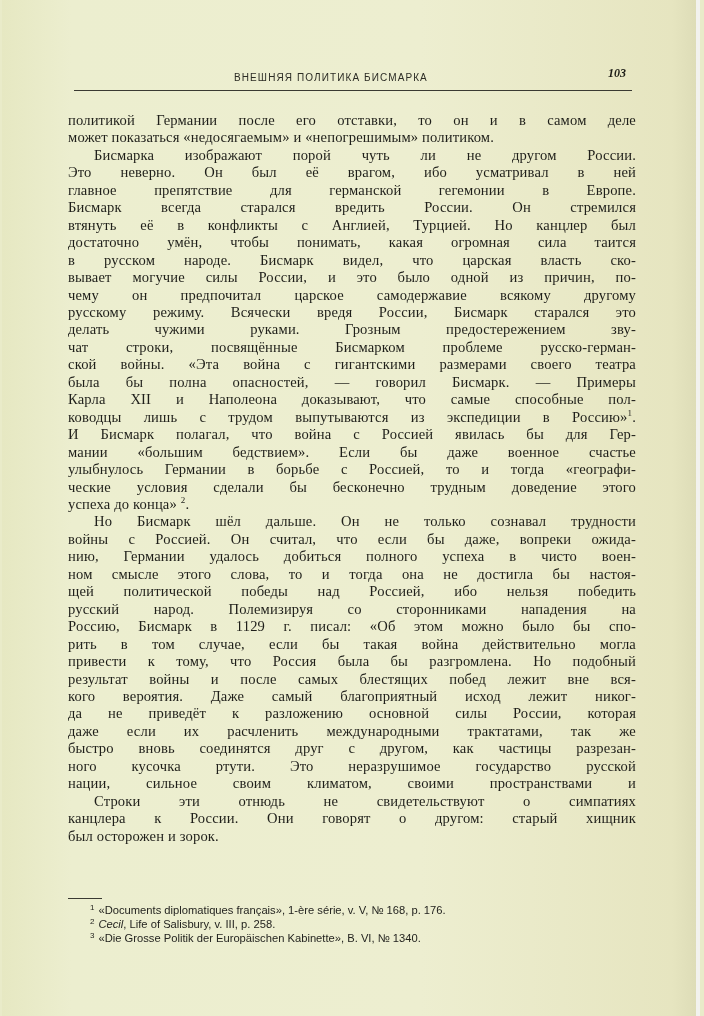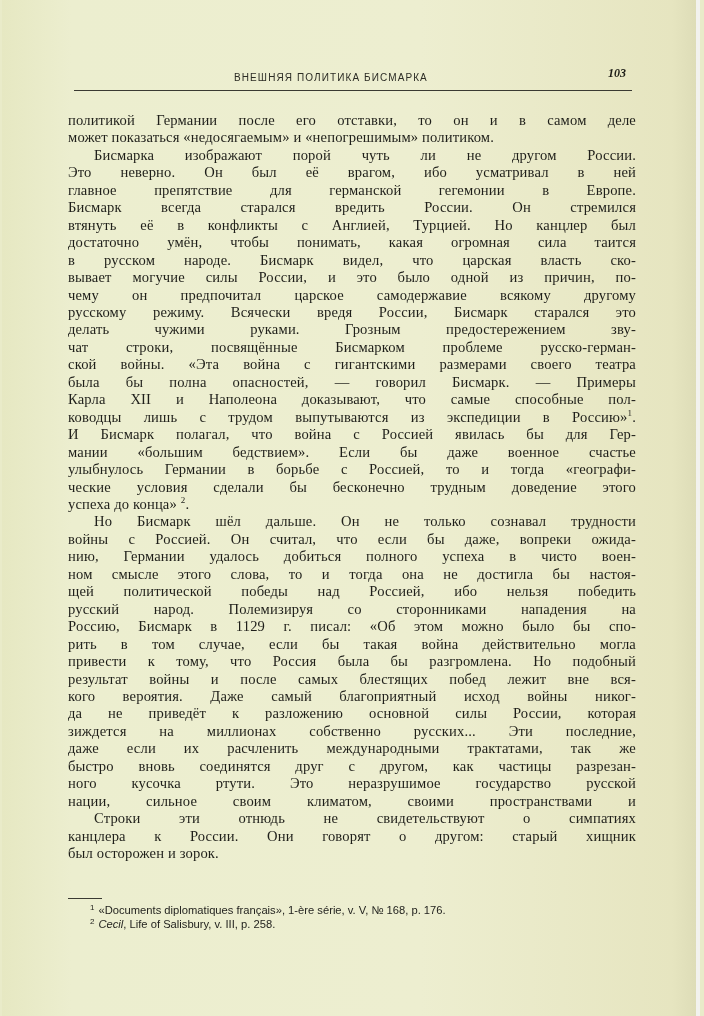--- a/index.html
+++ b/index.html
@@ -164,31 +164,31 @@
       <span class="line indent"><span>Но Бисмарк шёл дальше. Он не только сознавал трудности</span></span>
       <span class="line"><span>войны с Россией. Он считал, что если бы даже, вопреки ожида-</span></span>
       <span class="line"><span>нию, Германии удалось добиться полного успеха в чисто воен-</span></span>
       <span class="line"><span>ном смысле этого слова, то и тогда она не достигла бы настоя-</span></span>
       <span class="line"><span>щей политической победы над Россией, ибо нельзя победить</span></span>
       <span class="line"><span>русский народ. Полемизируя со сторонниками нападения на</span></span>
       <span class="line"><span>Россию, Бисмарк в 1129 г. писал: «Об этом можно было бы спо-</span></span>
       <span class="line"><span>рить в том случае, если бы такая война действительно могла</span></span>
       <span class="line"><span>привести к тому, что Россия была бы разгромлена. Но подобный</span></span>
       <span class="line"><span>результат войны и после самых блестящих побед лежит вне вся-</span></span>
-      <span class="line"><span>кого вероятия. Даже самый благоприятный исход войны никог-</span></span>
+      <span class="line"><span>кого вероятия. Даже самый благоприятный исход лежит никог-</span></span>
       <span class="line"><span>да не приведёт к разложению основной силы России, которая</span></span>
-      <span class="line"><span>зиждется на миллионах собственно русских... Эти последние,</span></span>
       <span class="line"><span>даже если их расчленить международными трактатами, так же</span></span>
       <span class="line"><span>быстро вновь соединятся друг с другом, как частицы разрезан-</span></span>
       <span class="line"><span>ного кусочка ртути. Это неразрушимое государство русской</span></span>
       <span class="line"><span>нации, сильное своим климатом, своими пространствами и</span></span>
       <span class="line indent"><span>Строки эти отнюдь не свидетельствуют о симпатиях</span></span>
       <span class="line"><span>канцлера к России. Они говорят о другом: старый хищник</span></span>
       <span class="line last"><span>был осторожен и зорок.</span></span>
     </div>
 
   <div class="fn-rule"></div>
 
   <div class="footnotes" id="footnotes">
       <span class="fn"><span class="fn-mark">1</span><span>«Documents diplomatiques français», 1-ère série, v. V, № 168, p. 176.</span></span>
       <span class="fn"><span class="fn-mark">2</span><span class="fn-author">Cecil</span><span>, Life of Salisbury, v. III, p. 258.</span></span>
+      <span class="fn"><span class="fn-mark">3</span><span>«Die Grosse Politik der Europäischen Kabinette», B. VI, № 1340.</span></span>
     </div>
 </div>
 
 </body></html>

